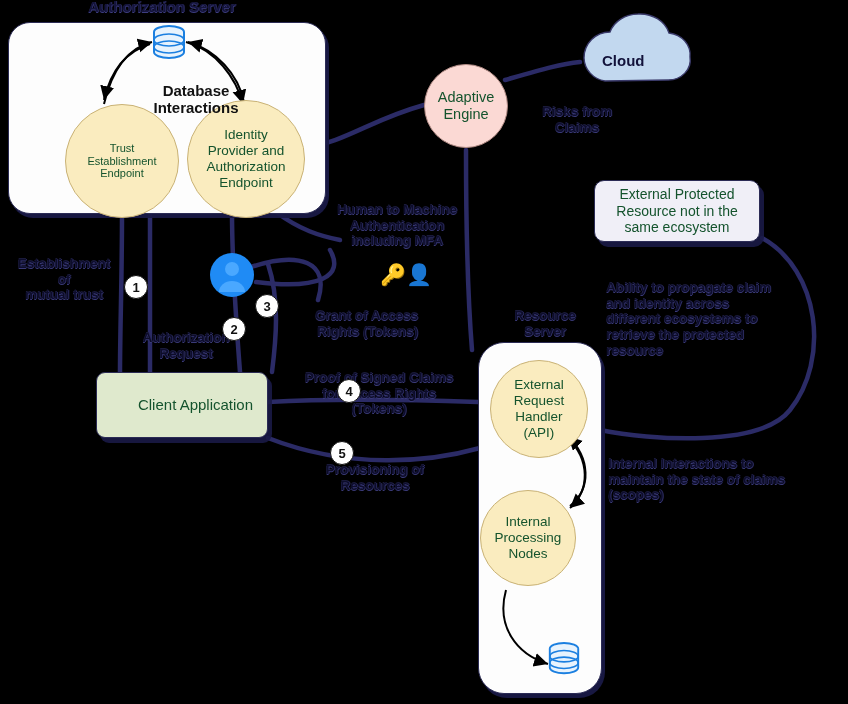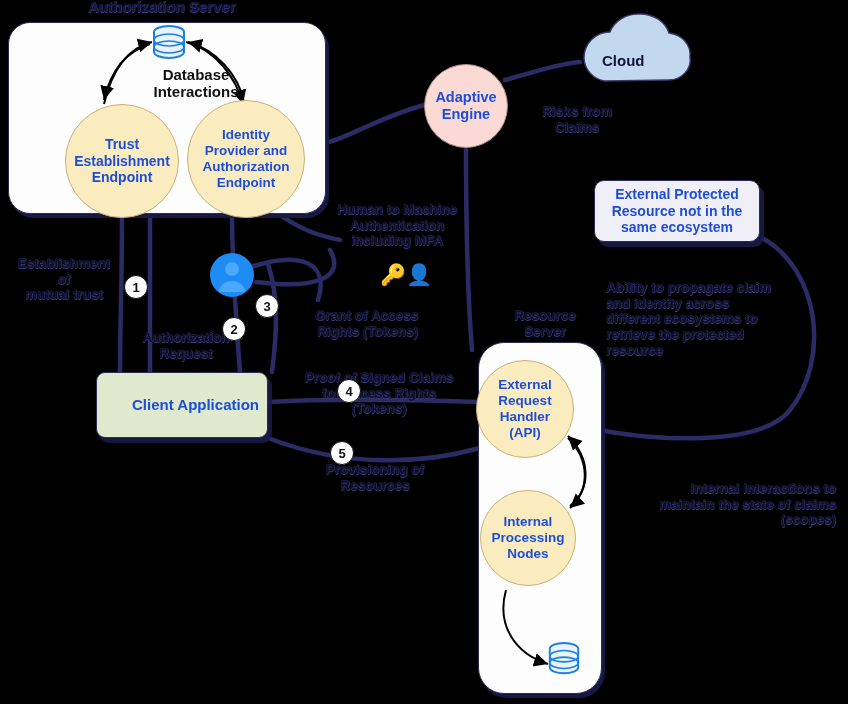--- a/index.html
+++ b/index.html
@@ -4,21 +4,21 @@
 <style>
   html,body{margin:0;padding:0;background:#000;}
   body{width:848px;height:704px;overflow:hidden;
        font-family:"Liberation Sans","DejaVu Sans",sans-serif;}
   #stage{position:relative;width:848px;height:704px;background:#000;}
   svg.layer{position:absolute;left:0;top:0;width:848px;height:704px;}
 
   
   .node{position:absolute;box-sizing:border-box;display:flex;
         align-items:center;justify-content:center;text-align:center;
-        color:#1d4ed8;font-weight:bold;line-height:1.18;}
+        color:#14532d;font-weight:normal;line-height:1.18;}
 
   .bigbox{background:#fdfdfd;border:1.4px solid #2b2b55;border-radius:22px;
           box-shadow:3px 4px 0 rgba(25,25,70,.95);}
 
   .circleNode{border-radius:50%;background:#faecbf;border:1.3px solid #c9b276;}
 
   .clientbox{background:#dfe9cd;border:1.3px solid #2b2b55;border-radius:9px;
              box-shadow:4px 5px 0 rgba(25,25,70,.9);font-size:15px;}
 
   .adaptive{background:#fbd9d4;border:1.3px solid #b08a84;border-radius:50%;
@@ -105,21 +105,21 @@
       <path d="M150,44 C124,52 110,74 104,100" marker-end="url(#arb)"></path>
       <path d="M186,42 C216,50 236,78 243,104" marker-end="url(#arb)"></path>
       <path d="M244,102 C238,74 216,50 188,42" marker-end="url(#arb)"></path>
 
       <path d="M568,438 C590,460 590,490 570,508" marker-end="url(#arb)"></path>
       <path d="M570,506 C592,488 590,458 568,436" marker-end="url(#arb)"></path>
       <path d="M506,590 C496,626 516,654 548,664" marker-end="url(#arb)"></path>
     </g>
   </svg>
 
-  <div class="node circleNode" style="left:65px;top:104px;width:114px;height:114px;font-size:14px;">
+  <div class="node circleNode" style="left:65px;top:104px;width:114px;height:114px;font-size:11px;">
     <span style="white-space:pre-line;">Trust
 Establishment
 Endpoint</span>
   </div>
 
   <div class="node circleNode" style="left:187px;top:100px;width:118px;height:118px;font-size:13.5px;">
     <span style="white-space:pre-line;">Identity
 Provider and
 Authorization
 Endpoint</span>
@@ -141,21 +141,21 @@
   <div class="node extres" style="left:594px;top:180px;width:166px;height:62px;">
     <span style="white-space:pre-line;">External Protected
 Resource not in the
 same ecosystem</span>
   </div>
 
   <div class="node clientbox" style="left:96px;top:372px;width:172px;height:66px;padding-left:27px;">
     <span>Client Application</span>
   </div>
 
-  <div class="node circleNode" style="left:476px;top:360px;width:98px;height:98px;font-size:13.5px;">
+  <div class="node circleNode" style="left:490px;top:360px;width:98px;height:98px;font-size:13.5px;">
     <span style="white-space:pre-line;">External
 Request
 Handler
 (API)</span>
   </div>
 
   <div class="node circleNode" style="left:480px;top:490px;width:96px;height:96px;font-size:13.5px;">
     <span style="white-space:pre-line;">Internal
 Processing
 Nodes</span>
@@ -176,21 +176,21 @@
   </svg>
 
   <svg class="icon" style="left:209px;top:252px;width:46px;height:46px;" viewBox="0 0 46 46">
     <circle cx="23" cy="23" r="22" fill="#1f8bf5"></circle>
     <circle cx="23" cy="17" r="7" fill="#4aa8ff"></circle>
     <path d="M10,40 a13,11 0 0 1 26,0 z" fill="#4aa8ff"></path>
   </svg>
 
   <div class="emoji" style="left:380px;top:264px;">🔑👤</div>
 
-  <div class="elabel" style="left:136px;top:66px;width:120px;color:#111;text-shadow:none;font-size:15px;">Database
+  <div class="elabel" style="left:136px;top:82px;width:120px;color:#111;text-shadow:none;font-size:15px;">Database
 Interactions</div>
 
   <div class="elabel" style="left:527px;top:104px;width:100px;">Risks from
 Claims</div>
 
   <div class="elabel" style="left:322px;top:202px;width:150px;">Human to Machine
 Authentication
 including MFA</div>
 
   <div class="elabel" style="left:0px;top:256px;width:128px;">Establishment
@@ -212,21 +212,21 @@
 
   <div class="elabel" style="left:490px;top:308px;width:110px;">Resource
 Server</div>
 
   <div class="elabel" style="left:606px;top:280px;width:216px;text-align:left;">Ability to propagate claim
 and identity across
 different ecosystems to
 retrieve the protected
 resource</div>
 
-  <div class="elabel" style="left:608px;top:456px;width:228px;text-align:right;margin-top:25px;">Internal Interactions to
+  <div class="elabel" style="left:608px;top:456px;width:228px;text-align:left;">Internal Interactions to
 maintain the state of claims
 (scopes)</div>
 
   <div class="step" style="left:124px;top:275px;">1</div>
   <div class="step" style="left:222px;top:317px;">2</div>
   <div class="step" style="left:255px;top:294px;">3</div>
   <div class="step" style="left:337px;top:379px;">4</div>
   <div class="step" style="left:330px;top:441px;">5</div>
 
 </div>

